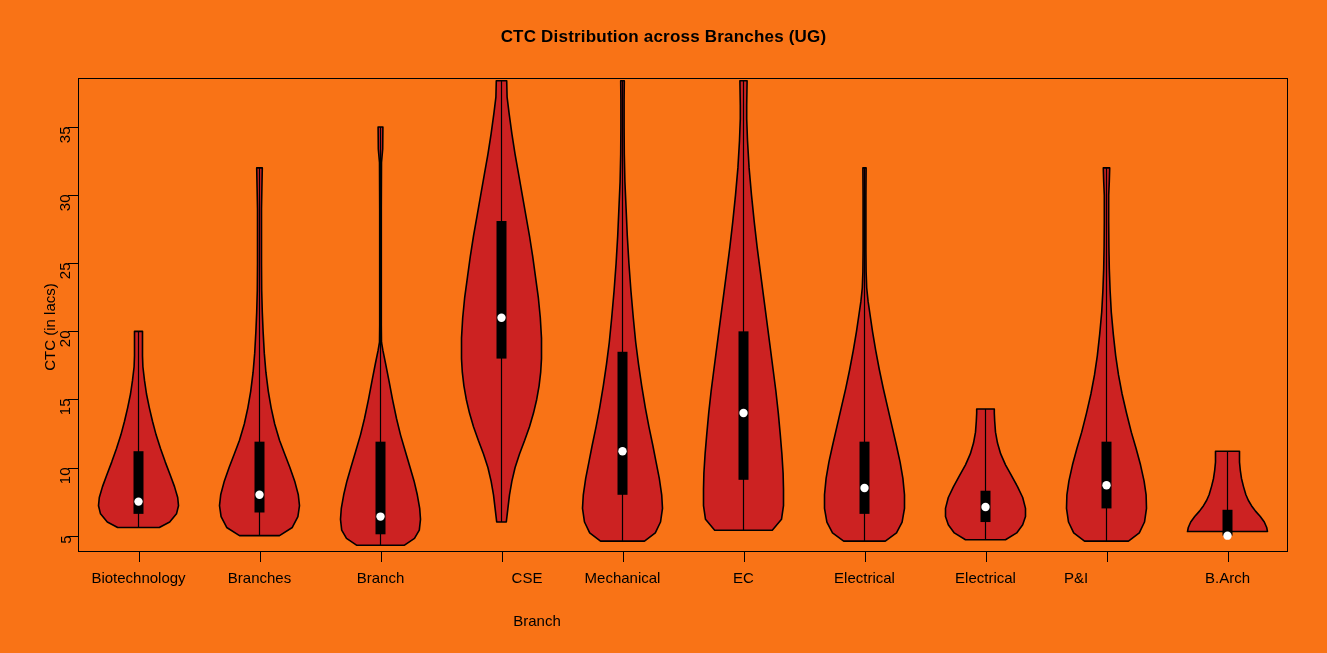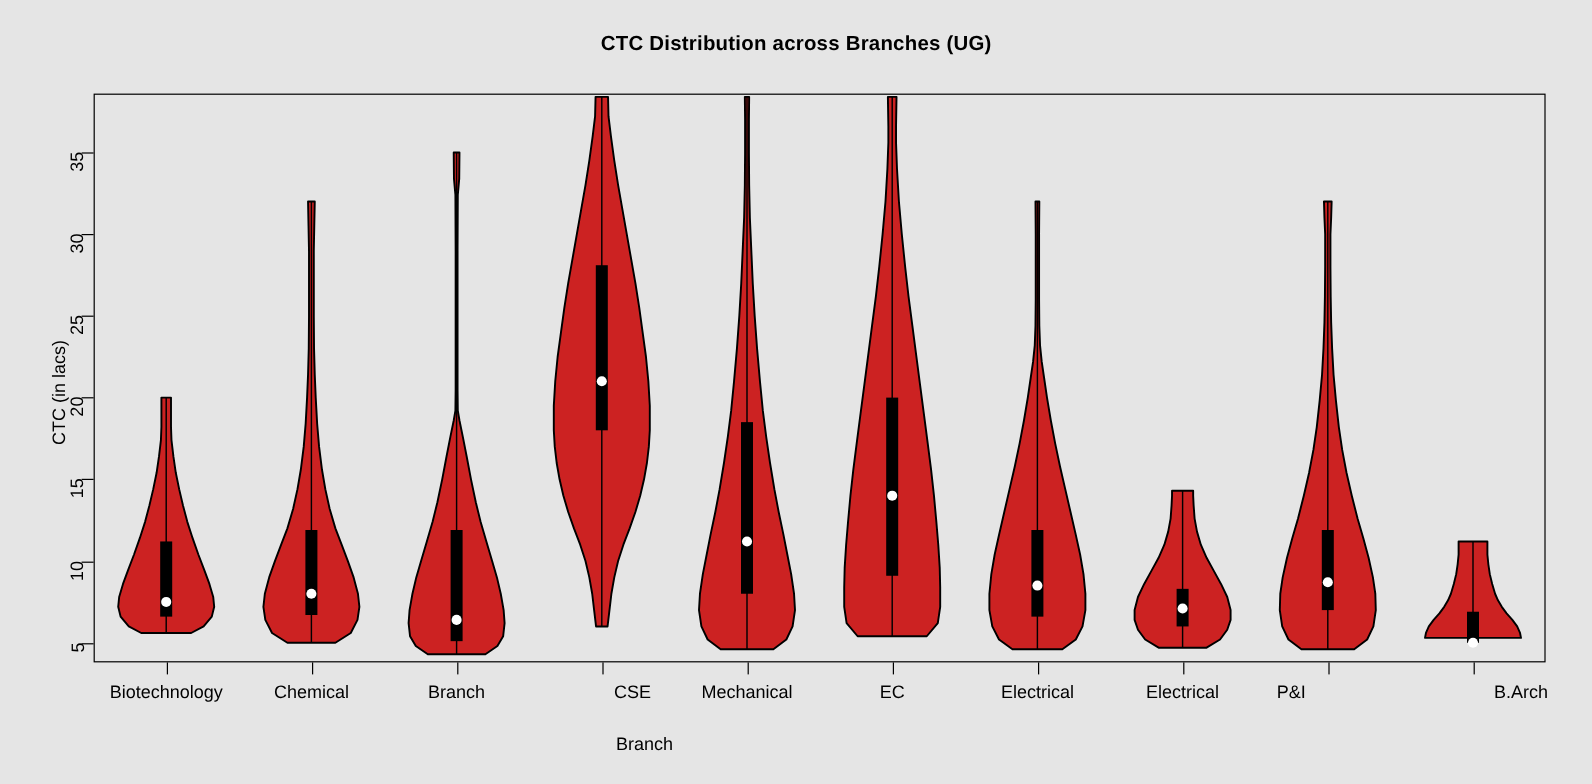--- a/index.html
+++ b/index.html
@@ -7,21 +7,21 @@
     padding: 0;
     background: #ffffff;
   }
   body {
     font-family: "Liberation Sans", sans-serif;
   }
   #root {
     position: relative;
     width: 1327px;
     height: 653px;
-    background: #e5e5e5;
+    background: #f97316;
     overflow: hidden;
   }
   #chart-title {
     position: absolute;
     left: 0;
     top: 27px;
     width: 1327px;
     text-align: center;
     font-size: 17px;
     font-weight: bold;
@@ -207,33 +207,33 @@
           <circle cx="1149.5" cy="457.6551724137931" r="4.2" fill="#FFFFFF"></circle>
         </g>
       </svg>
     <div id="plot-frame"></div>
   </div>
 
   <div id="x-axis">
       <div class="x-tick-mark" style="left: 138.5px;"></div>
       <div class="x-tick-label" style="left: 138.5px;">Biotechnology</div>
       <div class="x-tick-mark" style="left: 259.5px;"></div>
-      <div class="x-tick-label" style="left: 259.5px;">Chemical</div>
+      <div class="x-tick-label" style="left: 259.5px;">Branches</div>
       <div class="x-tick-mark" style="left: 380.5px;"></div>
       <div class="x-tick-label" style="left: 380.5px;">Branch</div>
       <div class="x-tick-mark" style="left: 501.5px;"></div>
       <div class="x-tick-label" style="left: 527px;">CSE</div>
       <div class="x-tick-mark" style="left: 622.5px;"></div>
       <div class="x-tick-label" style="left: 622.5px;">Mechanical</div>
       <div class="x-tick-mark" style="left: 743.5px;"></div>
       <div class="x-tick-label" style="left: 743.5px;">EC</div>
       <div class="x-tick-mark" style="left: 864.5px;"></div>
       <div class="x-tick-label" style="left: 864.5px;">Electrical</div>
       <div class="x-tick-mark" style="left: 985.5px;"></div>
       <div class="x-tick-label" style="left: 985.5px;">Electrical</div>
       <div class="x-tick-mark" style="left: 1106.5px;"></div>
       <div class="x-tick-label" style="left: 1076px;">P&amp;I</div>
       <div class="x-tick-mark" style="left: 1227.5px;"></div>
-      <div class="x-tick-label" style="left: 1227.5px; margin-left: 40px;">B.Arch</div>
+      <div class="x-tick-label" style="left: 1227.5px;">B.Arch</div>
     </div>
   <div id="x-axis-title">Branch</div>
 
 </div>
 
 </body></html>

